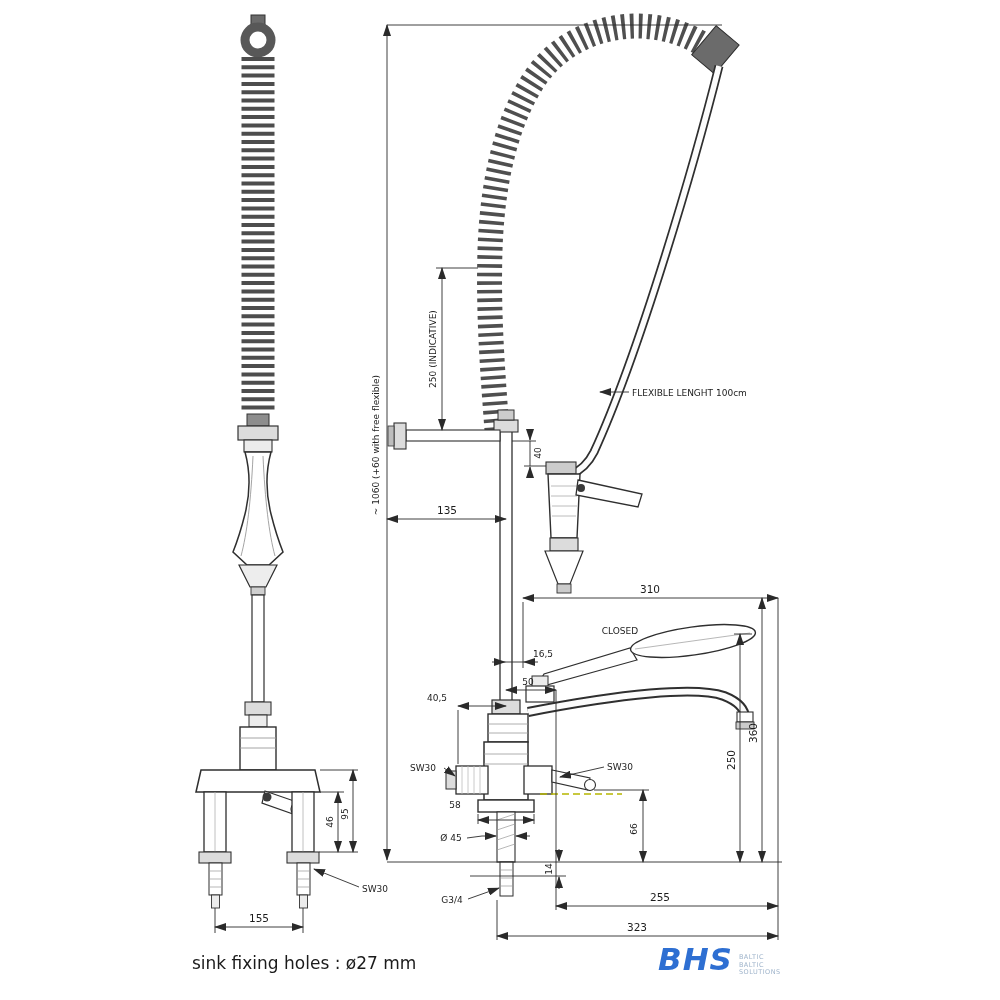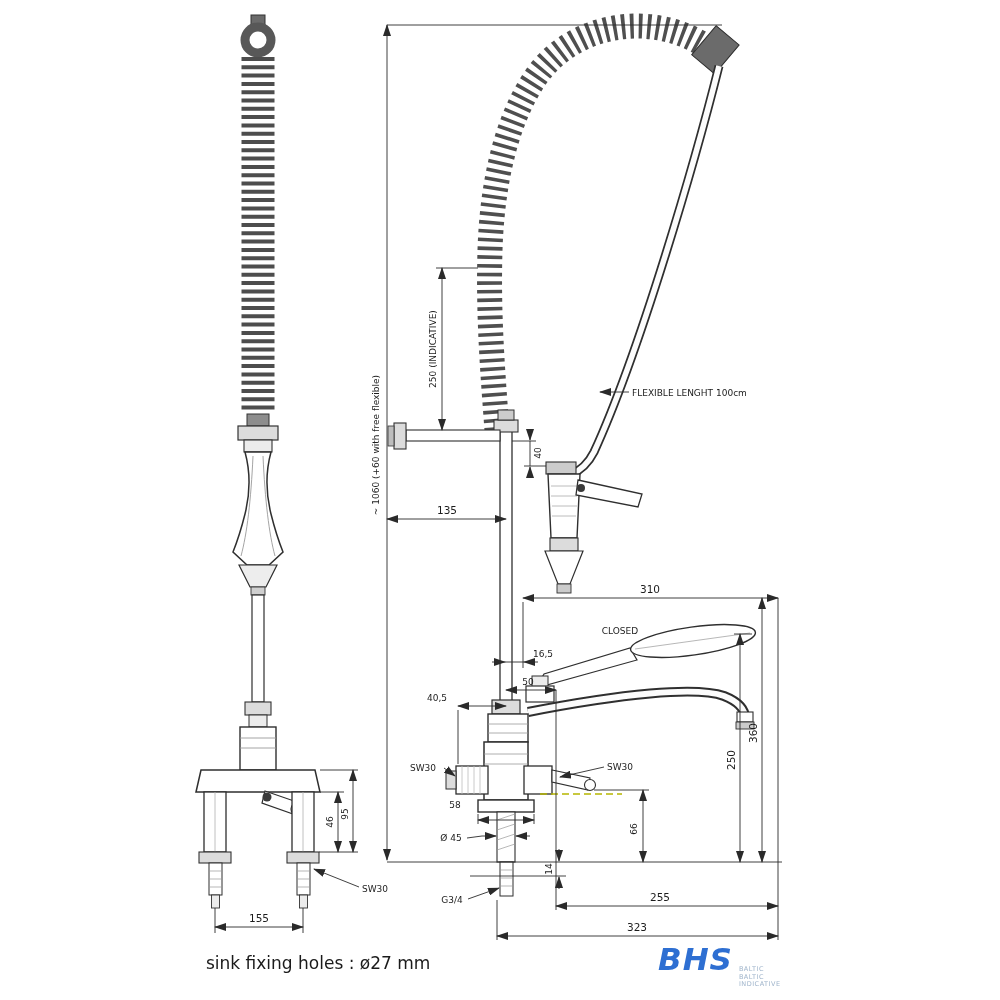--- a/index.html
+++ b/index.html
@@ -1,25 +1,25 @@
 <!DOCTYPE html>
 <html><head>
 <meta charset="utf-8">
 <style>
   html,body{margin:0;padding:0;background:#fff;}
   .canvas{position:relative;width:1000px;height:1000px;background:#fff;overflow:hidden;
           font-family:"DejaVu Sans",sans-serif;}
   svg{position:absolute;left:0;top:0;}
   svg text{font-family:"DejaVu Sans",sans-serif;fill:#1c1c1c;font-size:10.5px;}
   svg text.small{font-size:9px;}
-  .footer-note{position:absolute;left:206px;top:953px;font-size:17px;color:#1b1b1b;}
+  .footer-note{position:absolute;left:192px;top:953px;font-size:17px;color:#1b1b1b;}
   .logo{position:absolute;left:658px;top:942px;display:flex;align-items:flex-start;}
   .logo-bhs{font-size:31px;font-weight:bold;font-style:italic;color:#2e6fd2;
             letter-spacing:1px;line-height:34px;}
-  .logo-col{margin-left:6px;margin-top:24px;display:flex;flex-direction:column;}
+  .logo-col{margin-left:6px;margin-top:12px;display:flex;flex-direction:column;}
   .logo-col span{font-size:6.5px;line-height:7.5px;color:#9fb4cb;letter-spacing:.5px;}
 </style>
 </head>
 <body>
 
 <div class="canvas">
 
 <svg width="1000" height="1000" viewBox="0 0 1000 1000">
   <defs>
     <marker id="ae" markerUnits="userSpaceOnUse" markerWidth="12" markerHeight="8" refX="11" refY="4" orient="auto">
@@ -234,17 +234,17 @@
   <text x="452" y="903" text-anchor="middle" class="small">G3/4</text>
 </svg>
 
 <div class="footer-note">sink fixing holes : ø27 mm</div>
 
 <div class="logo">
   <span class="logo-bhs">BHS</span>
   <span class="logo-col">
     <span>BALTIC</span>
     <span>BALTIC</span>
-    <span>INDICATIVE</span>
+    <span>SOLUTIONS</span>
   </span>
 </div>
 
 </div>
 
 </body></html>

